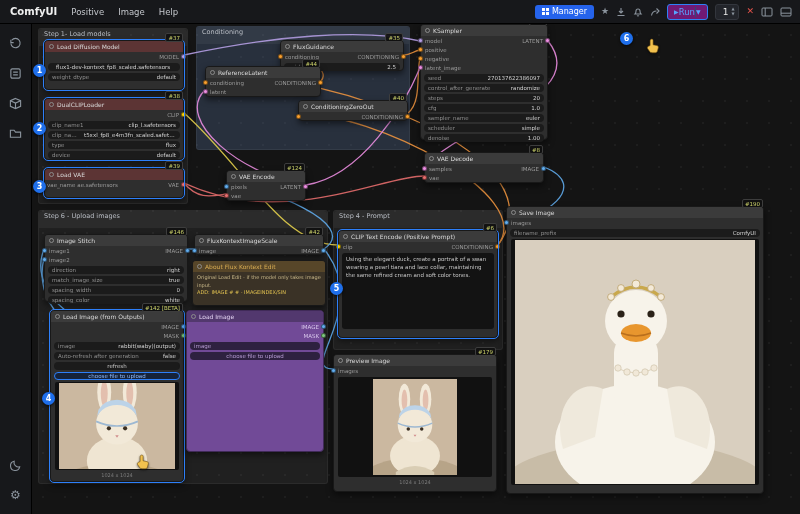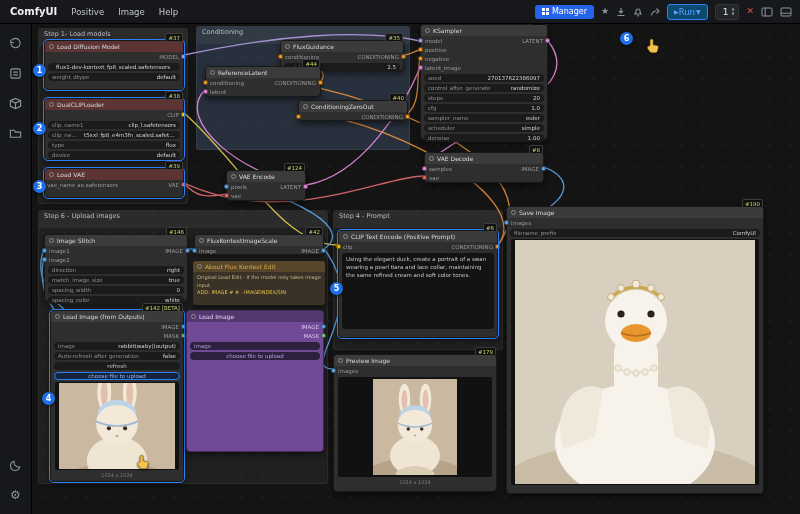--- a/index.html
+++ b/index.html
@@ -11,21 +11,21 @@
   #topbar { position:absolute; left:0; top:0; width:800px; height:24px; background:#17181b;
     border-bottom:1px solid #000; display:flex; align-items:center; z-index:20; }
   .logo { font-size:10px; font-weight:bold; color:#f0f0f0; margin:0 14px 0 10px; }
   .menu { font-size:8.5px; color:#c3c6cb; margin-right:14px; cursor:default; }
   .tb-right { margin-left:auto; display:flex; align-items:center; gap:7px; padding-right:8px; }
   .manager { display:flex; align-items:center; gap:3px; background:#2563eb; border:none;
     color:#fff; font-size:8px; height:14px; padding:0 7px; border-radius:3px; font-family:inherit; }
   .tbi { color:#8b949e; font-size:9px; line-height:1; display:flex; align-items:center; }
   .tbi.red { color:#e5534b; font-weight:bold; }
   .runbtn { display:flex; align-items:center; gap:0; height:16px; padding:0 6px;
-    border:1px solid #2f81f7; border-radius:3px; color:#57a2ff; font-size:8.5px; background:#0c4a6e; }
+    border:1px solid #2f81f7; border-radius:3px; color:#57a2ff; font-size:8.5px; background:#701a75; }
   .runbtn .play { font-size:6px; }
   .rb-div { width:1px; height:10px; background:#2f4a76; }
   .queue { display:flex; align-items:center; gap:3px; height:16px; padding:0 4px 0 7px;
     background:#23252b; border:1px solid #33363d; border-radius:3px; color:#e8e8e8; font-size:9px; }
   .carets { display:flex; flex-direction:column; font-size:4px; color:#8b949e; line-height:1.1; }
 
   
   #sidebar { position:absolute; left:0; top:24px; width:32px; height:490px; background:#17181b;
     border-right:1px solid #000; display:flex; flex-direction:column; align-items:center;
     padding-top:8px; z-index:19; }

